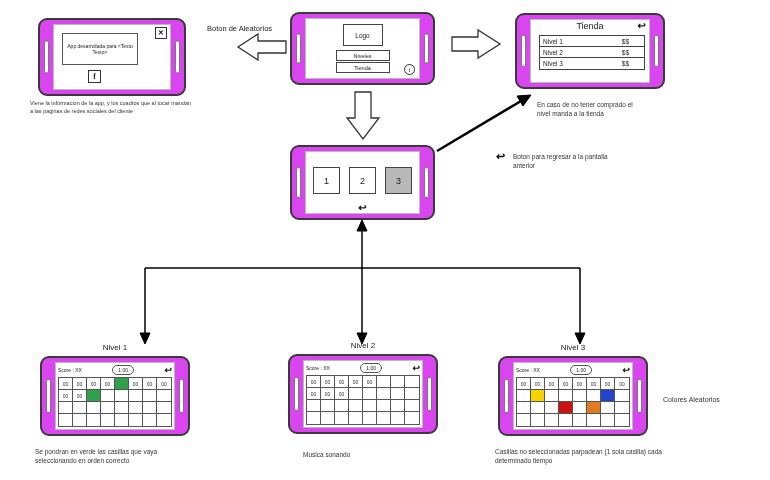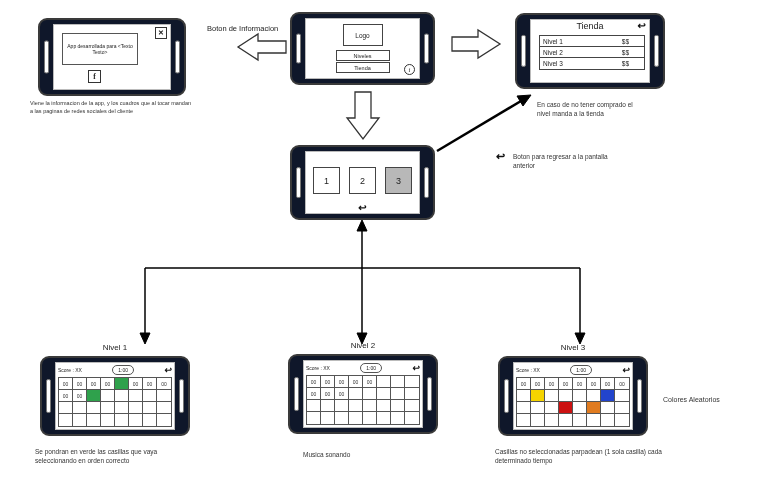--- a/index.html
+++ b/index.html
@@ -1,21 +1,21 @@
 <!DOCTYPE html>
 <html><head>
 <meta charset="utf-8">
 <style>
   html,body{margin:0;padding:0;background:#fff;}
   .canvas{position:relative;width:770px;height:480px;background:#fff;overflow:hidden;
           font-family:"Liberation Sans", sans-serif;color:#222;}
   svg.overlay{position:absolute;left:0;top:0;pointer-events:none;}
 
   
-  .phone{position:absolute;border:2px solid #3a3a3a;border-radius:9px;background:#0f172a;box-sizing:border-box;}
+  .phone{position:absolute;border:2px solid #3a3a3a;border-radius:9px;background:#d946ef;box-sizing:border-box;}
   .side{position:absolute;width:3px;height:42%;top:50%;transform:translateY(-50%);
         border:1px solid #777;border-radius:2px;background:#fff;}
   .side.l{left:4px}.side.r{right:4px}
   .screen{position:absolute;left:13px;right:13px;top:4px;bottom:4px;border:1px solid #bbb;background:#fff;}
 
   
   .note{position:absolute;font-size:6.5px;line-height:1.4;color:#333;}
   .caption{position:absolute;font-size:5.5px;line-height:1.4;color:#333;}
   .hlabel{position:absolute;font-size:8px;color:#222;}
   .center{text-align:center;}
@@ -104,21 +104,21 @@
     <div class="side l"></div>
     <div class="side r"></div>
     <div class="screen">
       <div class="close-box">✕</div>
       <div class="dialog">App desarrollada para &lt;Texto Texto&gt;</div>
       <div class="fb-box">f</div>
     </div>
   </div>
   <div class="caption" style="left:30px;top:100px;width:165px;">Viene la informacion de la app, y los cuadros que al tocar mandan a las paginas de redes sociales del cliente</div>
 
-  <div class="hlabel" style="left:207px;top:24px;font-size:7.5px;">Boton de Informacion</div>
+  <div class="hlabel" style="left:207px;top:24px;font-size:7.5px;">Boton de Aleatorios</div>
 
   <div class="phone" style="left:290px;top:12px;width:145px;height:73px;">
     <div class="side l"></div>
     <div class="side r"></div>
     <div class="screen">
       <div class="logo-box">Logo</div>
       <div class="menu-btn btn-niveles">Niveles</div>
       <div class="menu-btn btn-tienda">Tienda</div>
       <div class="info-circle">i</div>
     </div>

